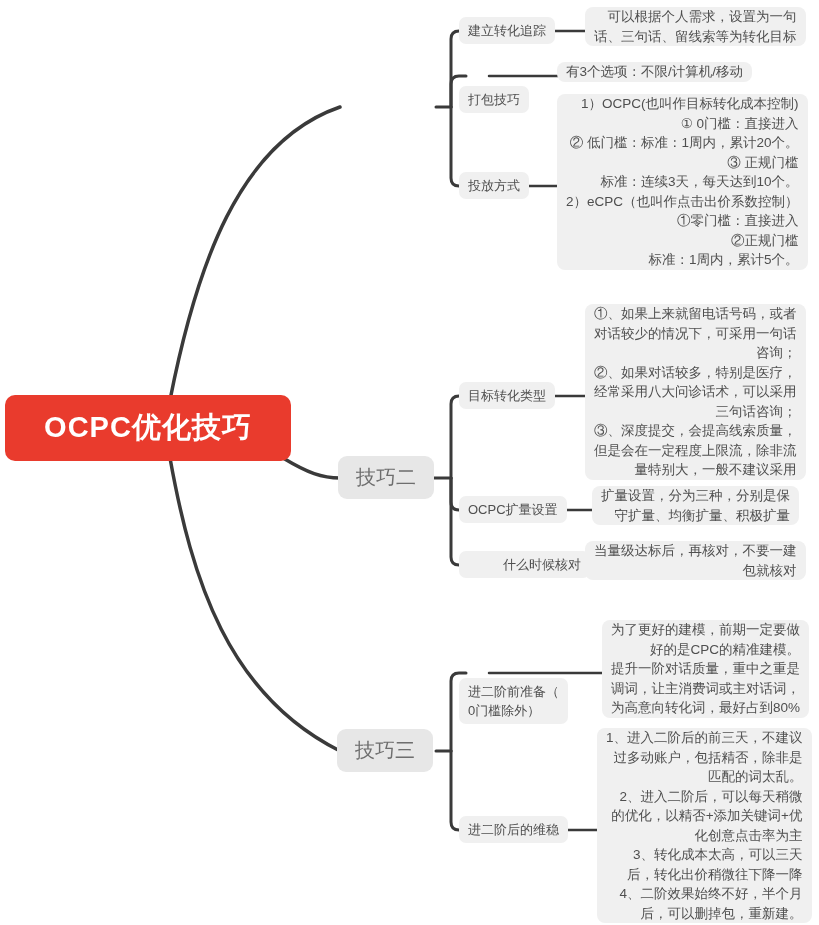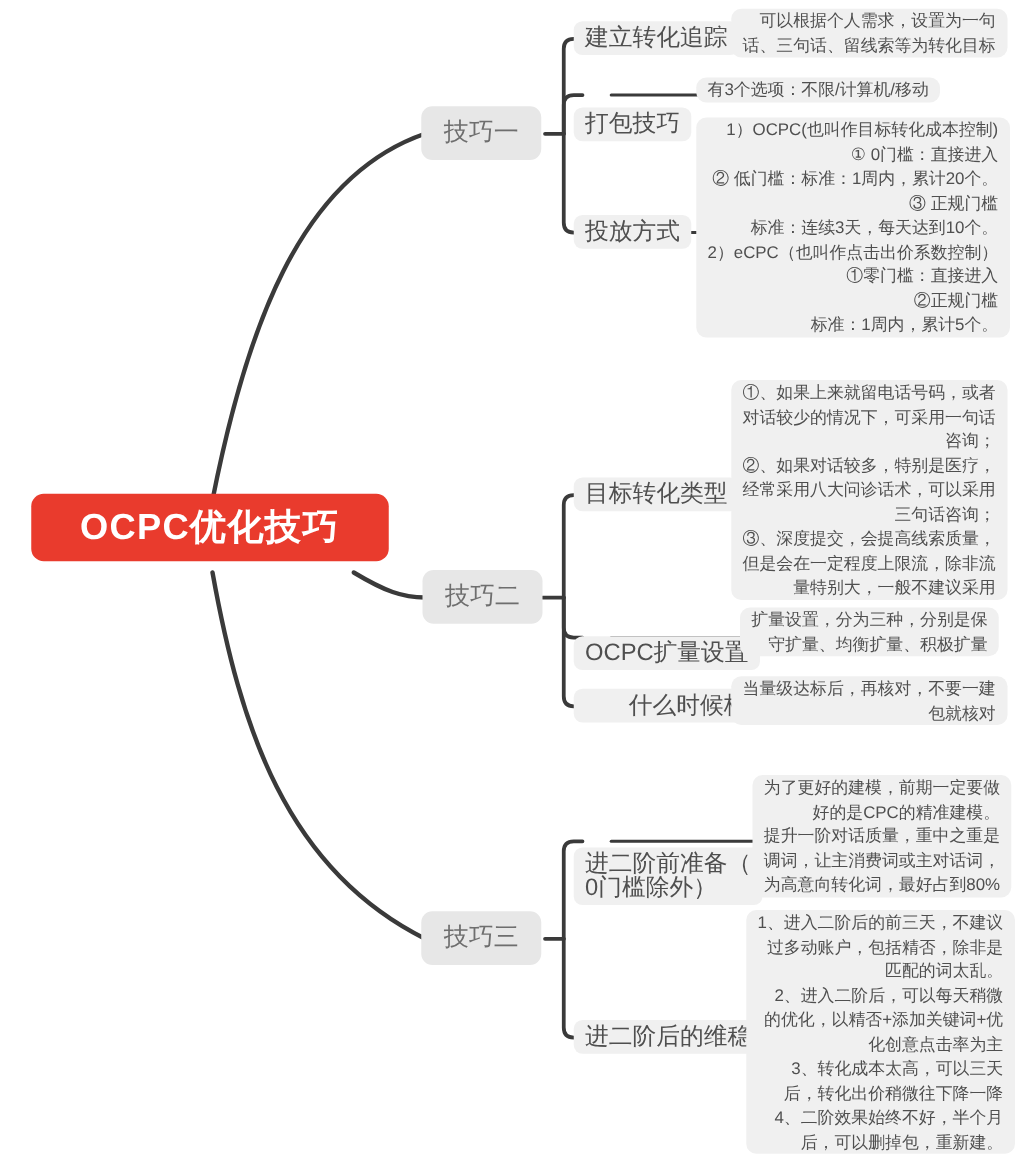--- a/index.html
+++ b/index.html
@@ -2,32 +2,32 @@
 <html style="--root-bg: #e93b2d; --root-text: #ffffff; --branch-bg: #e7e7e7; --branch-text: #6e6e6e; --node-bg: #f0f0f0; --node-text: #4f4f4f; --line: #3a3a3a;"><head>
 <meta charset="utf-8">
 <style>
   html,body { margin:0; padding:0; background:#ffffff; }
   body { width:819px; height:925px; font-family:"Liberation Sans", sans-serif; }
   .canvas { position:relative; width:819px; height:925px; background:#fff; overflow:hidden; }
   svg.lines { position:absolute; left:0; top:0; z-index:0; }
   .topic { position:absolute; z-index:1; box-sizing:border-box; }
   .root {
     background:var(--root-bg,#e93b2d); color:var(--root-text,#ffffff);
-    width:286px; height:54px; border-radius:10px;
+    width:286px; height:66px; border-radius:10px;
     display:flex; align-items:center; justify-content:center;
-    font-size:29px; font-weight:bold; letter-spacing:1px;margin-left:20px;
+    font-size:29px; font-weight:bold; letter-spacing:1px;
   }
   .branch {
     background:var(--branch-bg,#e7e7e7); color:var(--branch-text,#6e6e6e);
     font-size:20px; line-height:25px; padding:9px 18px; border-radius:9px;
     white-space:nowrap;
   }
   .label {
     background:var(--node-bg,#f0f0f0); color:var(--node-text,#4f4f4f);
-    font-size:19px; line-height:19px; padding:4px 9px; border-radius:7px;
+    font-size:13px; line-height:19px; padding:4px 9px; border-radius:7px;
     white-space:pre-line;
   }
   .content {
     background:var(--node-bg,#f0f0f0); color:var(--node-text,#4f4f4f);
     font-size:13.5px; line-height:19.5px; padding:0 9px; border-radius:8px;
     white-space:pre-line;
     text-align:right;
   }
   .stroke { stroke:var(--line,#3a3a3a); fill:none; stroke-linecap:round; }
   .w-main { stroke-width:3.5px; }
@@ -64,21 +64,20 @@
     <path class="stroke w-thin" d="M489,186 L566,186"></path>
     <path class="stroke w-thin" d="M489,396 L594,396"></path>
     <path class="stroke w-thin" d="M489,510 L601,510"></path>
     <path class="stroke w-thin" d="M489,565 L594,565"></path>
     <path class="stroke w-thin" d="M489,673 L611,673"></path>
     <path class="stroke w-thin" d="M489,830 L606,830"></path>
   </svg>
 
   <div class="topic root" style="left:5px; top:395px;">OCPC优化技巧</div>
 
-  <div class="topic branch" style="left:337px; top:85px;">技巧一</div>
   <div class="topic branch" style="left:337px; top:729px;">技巧三</div>
   <div class="topic branch" style="left:338px; top:456px;">技巧二</div>
 
   <div class="topic label" style="left:459px; top:17px;">建立转化追踪</div>
   <div class="topic content" style="left:585px; top:7px;">可以根据个人需求，设置为一句
 话、三句话、留线索等为转化目标</div>
 
   <div class="topic label" style="left:459px; top:62px;margin-top:24px;">打包技巧</div>
   <div class="topic content" style="left:557px; top:62px;">有3个选项：不限/计算机/移动</div>
 
@@ -97,21 +96,21 @@
   <div class="topic content" style="left:585px; top:304px;">①、如果上来就留电话号码，或者
 对话较少的情况下，可采用一句话
 咨询；
 ②、如果对话较多，特别是医疗，
 经常采用八大问诊话术，可以采用
 三句话咨询；
 ③、深度提交，会提高线索质量，
 但是会在一定程度上限流，除非流
 量特别大，一般不建议采用</div>
 
-  <div class="topic label" style="left:459px; top:496px;margin-top:13px;">OCPC扩量设置</div>
+  <div class="topic label" style="left:459px; top:496px;">OCPC扩量设置</div>
   <div class="topic content" style="left:592px; top:486px;">扩量设置，分为三种，分别是保
 守扩量、均衡扩量、积极扩量</div>
 
   <div class="topic label" style="left:459px; top:551px;padding-left:44px;">什么时候核对</div>
   <div class="topic content" style="left:585px; top:541px;">当量级达标后，再核对，不要一建
 包就核对</div>
 
   <div class="topic label" style="left:459px; top:650px;margin-top:28px;">进二阶前准备（
 0门槛除外）</div>
   <div class="topic content" style="left:602px; top:620px;">为了更好的建模，前期一定要做

